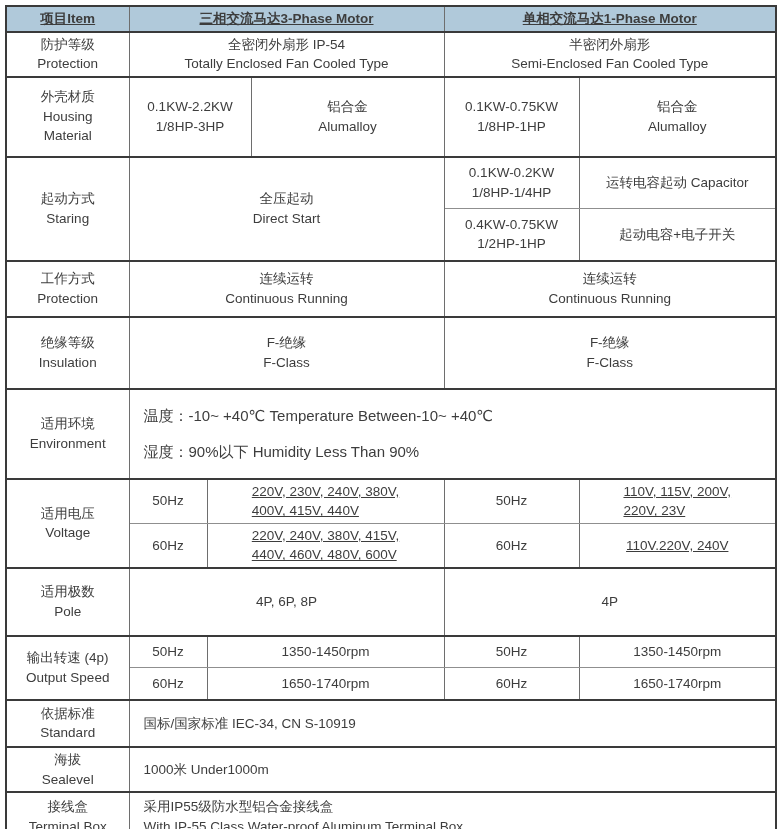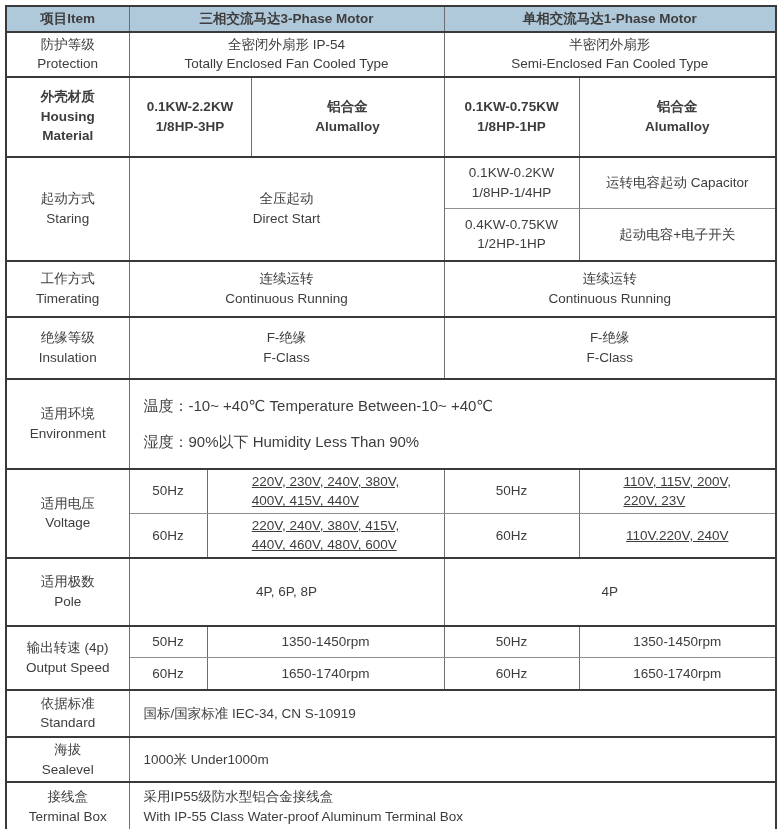--- a/index.html
+++ b/index.html
@@ -22,28 +22,29 @@
     line-height:1.45;
     padding:2px 3px;
     overflow:hidden;
     white-space:pre-line;
   }
   tr.grp > td{border-top:2px solid #3a3a3a;}
   tr.r-header > td{
     background:#b0c9da;
     font-weight:600;
     border-bottom:2px solid #3a3a3a;
+    text-decoration:underline;
   }
   
   tr.r-header{height:23px;}
   tr.r-protection{height:43px;}
-  tr.r-housing{height:80px;font-weight:bold;}
+  tr.r-housing{height:80px;}
   tr.r-start1,tr.r-start2{height:52px;}
   tr.r-timerating{height:56px;}
-  tr.r-insulation{height:62px;margin-top:13px;}
+  tr.r-insulation{height:72px;margin-top:13px;}
   tr.r-environment{height:90px;}
   tr.r-volt1,tr.r-volt2{height:37px;}
   tr.r-pole{height:68px;}
   tr.r-speed1,tr.r-speed2{height:32px;}
   tr.r-standard{height:47px;}
   tr.r-sealevel{height:36px;}
   tr.r-terminal{height:49px;}
   
   td.left{text-align:left;padding-left:14px;}
   td.env{line-height:2.35;font-size:15px;}
@@ -102,21 +103,21 @@
     <td>运转电容起动 Capacitor</td>
   </tr>
   <tr class="r-start2">
     <td>0.4KW-0.75KW
 1/2HP-1HP</td>
     <td>起动电容+电子开关</td>
   </tr>
 
   <tr class="grp r-timerating">
     <td>工作方式
-Timerating</td>
+Protection</td>
     <td colspan="3">连续运转
 Continuous Running</td>
     <td colspan="2">连续运转
 Continuous Running</td>
   </tr>
 
   <tr class="grp r-insulation">
     <td>绝缘等级
 Insulation</td>
     <td colspan="3">F-绝缘

